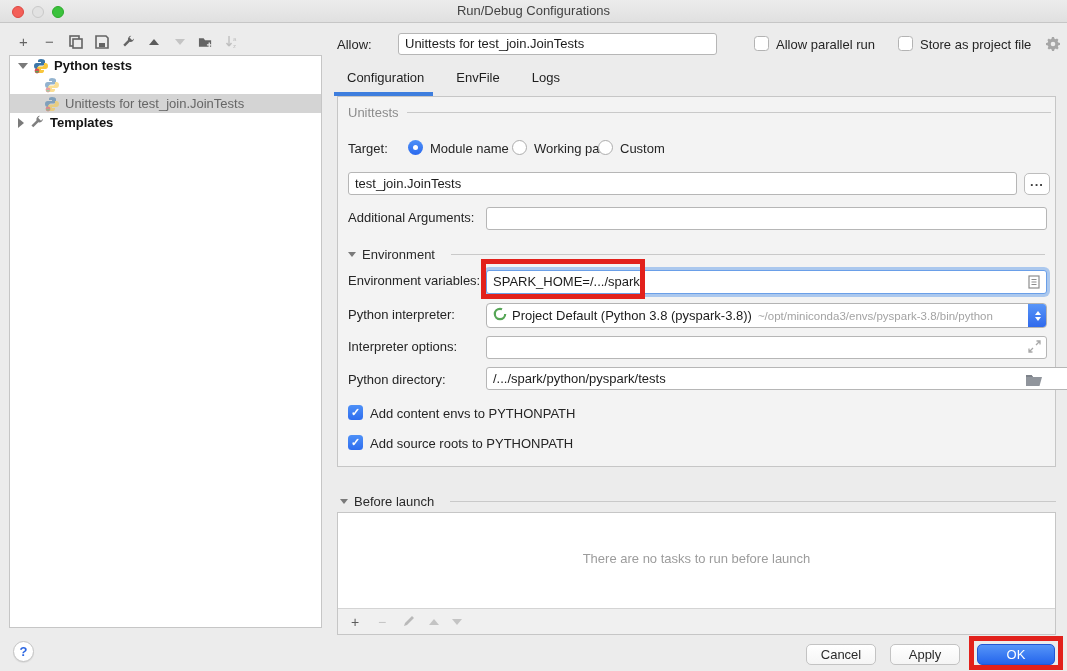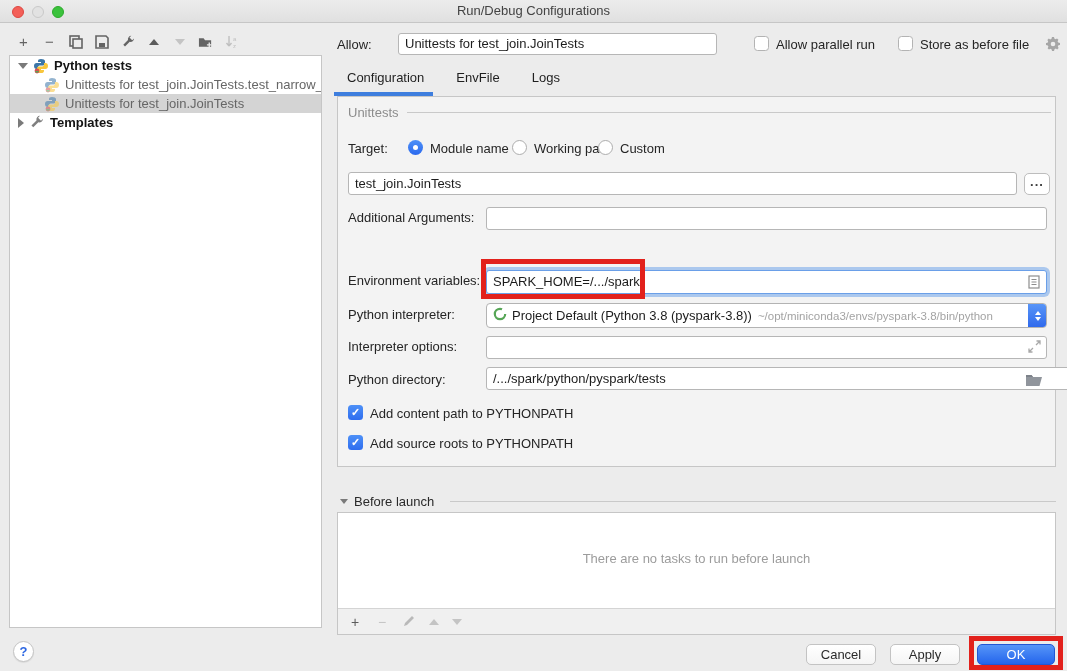--- a/index.html
+++ b/index.html
@@ -167,21 +167,20 @@
     <div class="tree-row">
       <span class="indent"></span>
       <span class="tree-ico faded">
         <svg width="16" height="16" viewBox="0 0 16 16">
             <path fill="#3c76a8" d="M8 1C5.8 1 5 1.9 5 3.1V4h3v1H3.6C2 5 1 6.2 1 8c0 1.8 1 3 2.6 3H5V9.4C5 8 6 7.4 7.5 7.4H10c1.3 0 2-.8 2-2V3.1C12 1.9 10.2 1 8 1z"></path>
             <path fill="#f8c63c" d="M8 15c2.2 0 3-.9 3-2.1V12H8v-1h4.4C14 11 15 9.8 15 8c0-1.8-1-3-2.6-3H11v1.6C11 8 10 8.6 8.5 8.6H6c-1.3 0-2 .8-2 2v2.3C4 14.1 5.8 15 8 15z"></path>
             <circle cx="4" cy="13" r="2.4" fill="#d95050"></circle>
             <path d="M2.2 13a1.8 1.8 0 0 0 3.6 0z" fill="#57a657"></path>
           </svg>
       </span>
-      <span class="lbl-child">Unittests for test_join.JoinTests.test_narrow_</span>
     </div>
     <div class="tree-row selected">
       <span class="indent"></span>
       <span class="tree-ico faded">
         <svg width="16" height="16" viewBox="0 0 16 16">
             <path fill="#3c76a8" d="M8 1C5.8 1 5 1.9 5 3.1V4h3v1H3.6C2 5 1 6.2 1 8c0 1.8 1 3 2.6 3H5V9.4C5 8 6 7.4 7.5 7.4H10c1.3 0 2-.8 2-2V3.1C12 1.9 10.2 1 8 1z"></path>
             <path fill="#f8c63c" d="M8 15c2.2 0 3-.9 3-2.1V12H8v-1h4.4C14 11 15 9.8 15 8c0-1.8-1-3-2.6-3H11v1.6C11 8 10 8.6 8.5 8.6H6c-1.3 0-2 .8-2 2v2.3C4 14.1 5.8 15 8 15z"></path>
             <circle cx="4" cy="13" r="2.4" fill="#d95050"></circle>
             <path d="M2.2 13a1.8 1.8 0 0 0 3.6 0z" fill="#57a657"></path>
           </svg>
@@ -197,21 +196,21 @@
       </span>
       <span class="lbl-bold">Templates</span>
     </div>
   </div>
 
   <div class="lbl" style="left:337px; top:37px;">Allow:</div>
   <div class="field" style="left:398px; top:33px; width:319px; height:22px;">Unittests for test_join.JoinTests</div>
   <span class="cb" style="left:754px; top:36px;"></span>
   <div class="lbl" style="left:776px; top:37px;">Allow parallel run</div>
   <span class="cb" style="left:898px; top:36px;"></span>
-  <div class="lbl" style="left:920px; top:37px;">Store as before file</div>
+  <div class="lbl" style="left:920px; top:37px;">Store as project file</div>
   <span style="position:absolute; left:1045px; top:36px;">
     <svg width="16" height="16" viewBox="0 0 16 16">
         <path fill="#a6a6a6" d="M7 1h2l.3 1.6 1.3.6L12 2.4l1.4 1.4-.8 1.4.6 1.3L15 7v2l-1.6.3-.6 1.3.8 1.4-1.4 1.4-1.4-.8-1.3.6L9 15H7l-.3-1.6-1.3-.6-1.4.8-1.4-1.4.8-1.4-.6-1.3L1 9V7l1.6-.3.6-1.3-.8-1.4 1.4-1.4 1.4.8 1.3-.6L7 1z"></path>
         <circle cx="8" cy="8" r="2.3" fill="#ececec"></circle>
       </svg>
   </span>
 
   <div class="tabs">
     <span class="tab">Configuration</span>
     <span class="tab">EnvFile</span>
@@ -233,20 +232,25 @@
     <div class="lbl" style="left:196px; top:44px; position:absolute;">Working path</div>
     <span class="radio" style="left:260px; top:43px;"></span>
     <div class="lbl" style="left:282px; top:44px; position:absolute;">Custom</div>
 
     <div class="field" style="left:10px; top:75px; width:669px; height:23px; line-height:21px;">test_join.JoinTests</div>
     <div class="browse-btn" style="left:686px; top:76px;">...</div>
 
     <div class="lbl" style="left:10px; top:113px; position:absolute;">Additional Arguments:</div>
     <div class="field" style="left:148px; top:110px; width:561px; height:23px; line-height:21px;"></div>
 
+    <div class="group-hdr" style="left:10px; top:150px; right:10px; position:absolute;">
+      <span class="sec-twisty"></span>
+      <span class="g-label dark">Environment</span>
+      <span class="g-line" style="margin-left:8px;"></span>
+    </div>
 
     <div class="lbl" style="left:10px; top:176px; position:absolute;">Environment variables:</div>
     <div class="field focus-field" style="left:148px; top:173px; width:561px; height:24px; line-height:22px;">SPARK_HOME=/.../spark</div>
     <span class="in-field-icon" style="left:690px; top:178px; position:absolute;">
       <svg width="12" height="14" viewBox="0 0 12 14">
           <rect x="1" y="1" width="10" height="12" fill="#fff" stroke="#8e8e8e" stroke-width="1.2"></rect>
           <path d="M3.5 4.5h5M3.5 7h5M3.5 9.5h5" stroke="#8e8e8e" stroke-width="1.2"></path>
         </svg>
     </span>
 
@@ -276,21 +280,21 @@
     <div class="lbl" style="left:10px; top:275px; position:absolute;">Python directory:</div>
     <div class="field" style="left:148px; top:270px; width:636px; height:23px; line-height:21px;">/.../spark/python/pyspark/tests</div>
     <span class="in-field-icon" style="left:688px; top:277px; position:absolute;">
       <svg width="16" height="12" viewBox="0 0 16 12">
           <path d="M0 1h5.5L7 3h9l-2.5 9H0z" fill="#90959c"></path>
           <path d="M0 1h5.5L7 3H0z" fill="#7d828a"></path>
         </svg>
     </span>
 
     <span class="cb checked" style="left:10px; top:308px; position:absolute;">✓</span>
-    <div class="lbl" style="left:32px; top:309px; position:absolute;">Add content path to PYTHONPATH</div>
+    <div class="lbl" style="left:32px; top:309px; position:absolute;">Add content envs to PYTHONPATH</div>
 
     <span class="cb checked" style="left:10px; top:338px; position:absolute;">✓</span>
     <div class="lbl" style="left:32px; top:339px; position:absolute;">Add source roots to PYTHONPATH</div>
   </div>
 
   <div class="red-box" style="left:481px; top:259px; width:164px; height:40px;"></div>
 
   <div class="group-hdr" style="left:340px; top:494px; width:716px; position:absolute;">
     <span class="sec-twisty"></span>
     <span class="g-label dark">Before launch</span>

